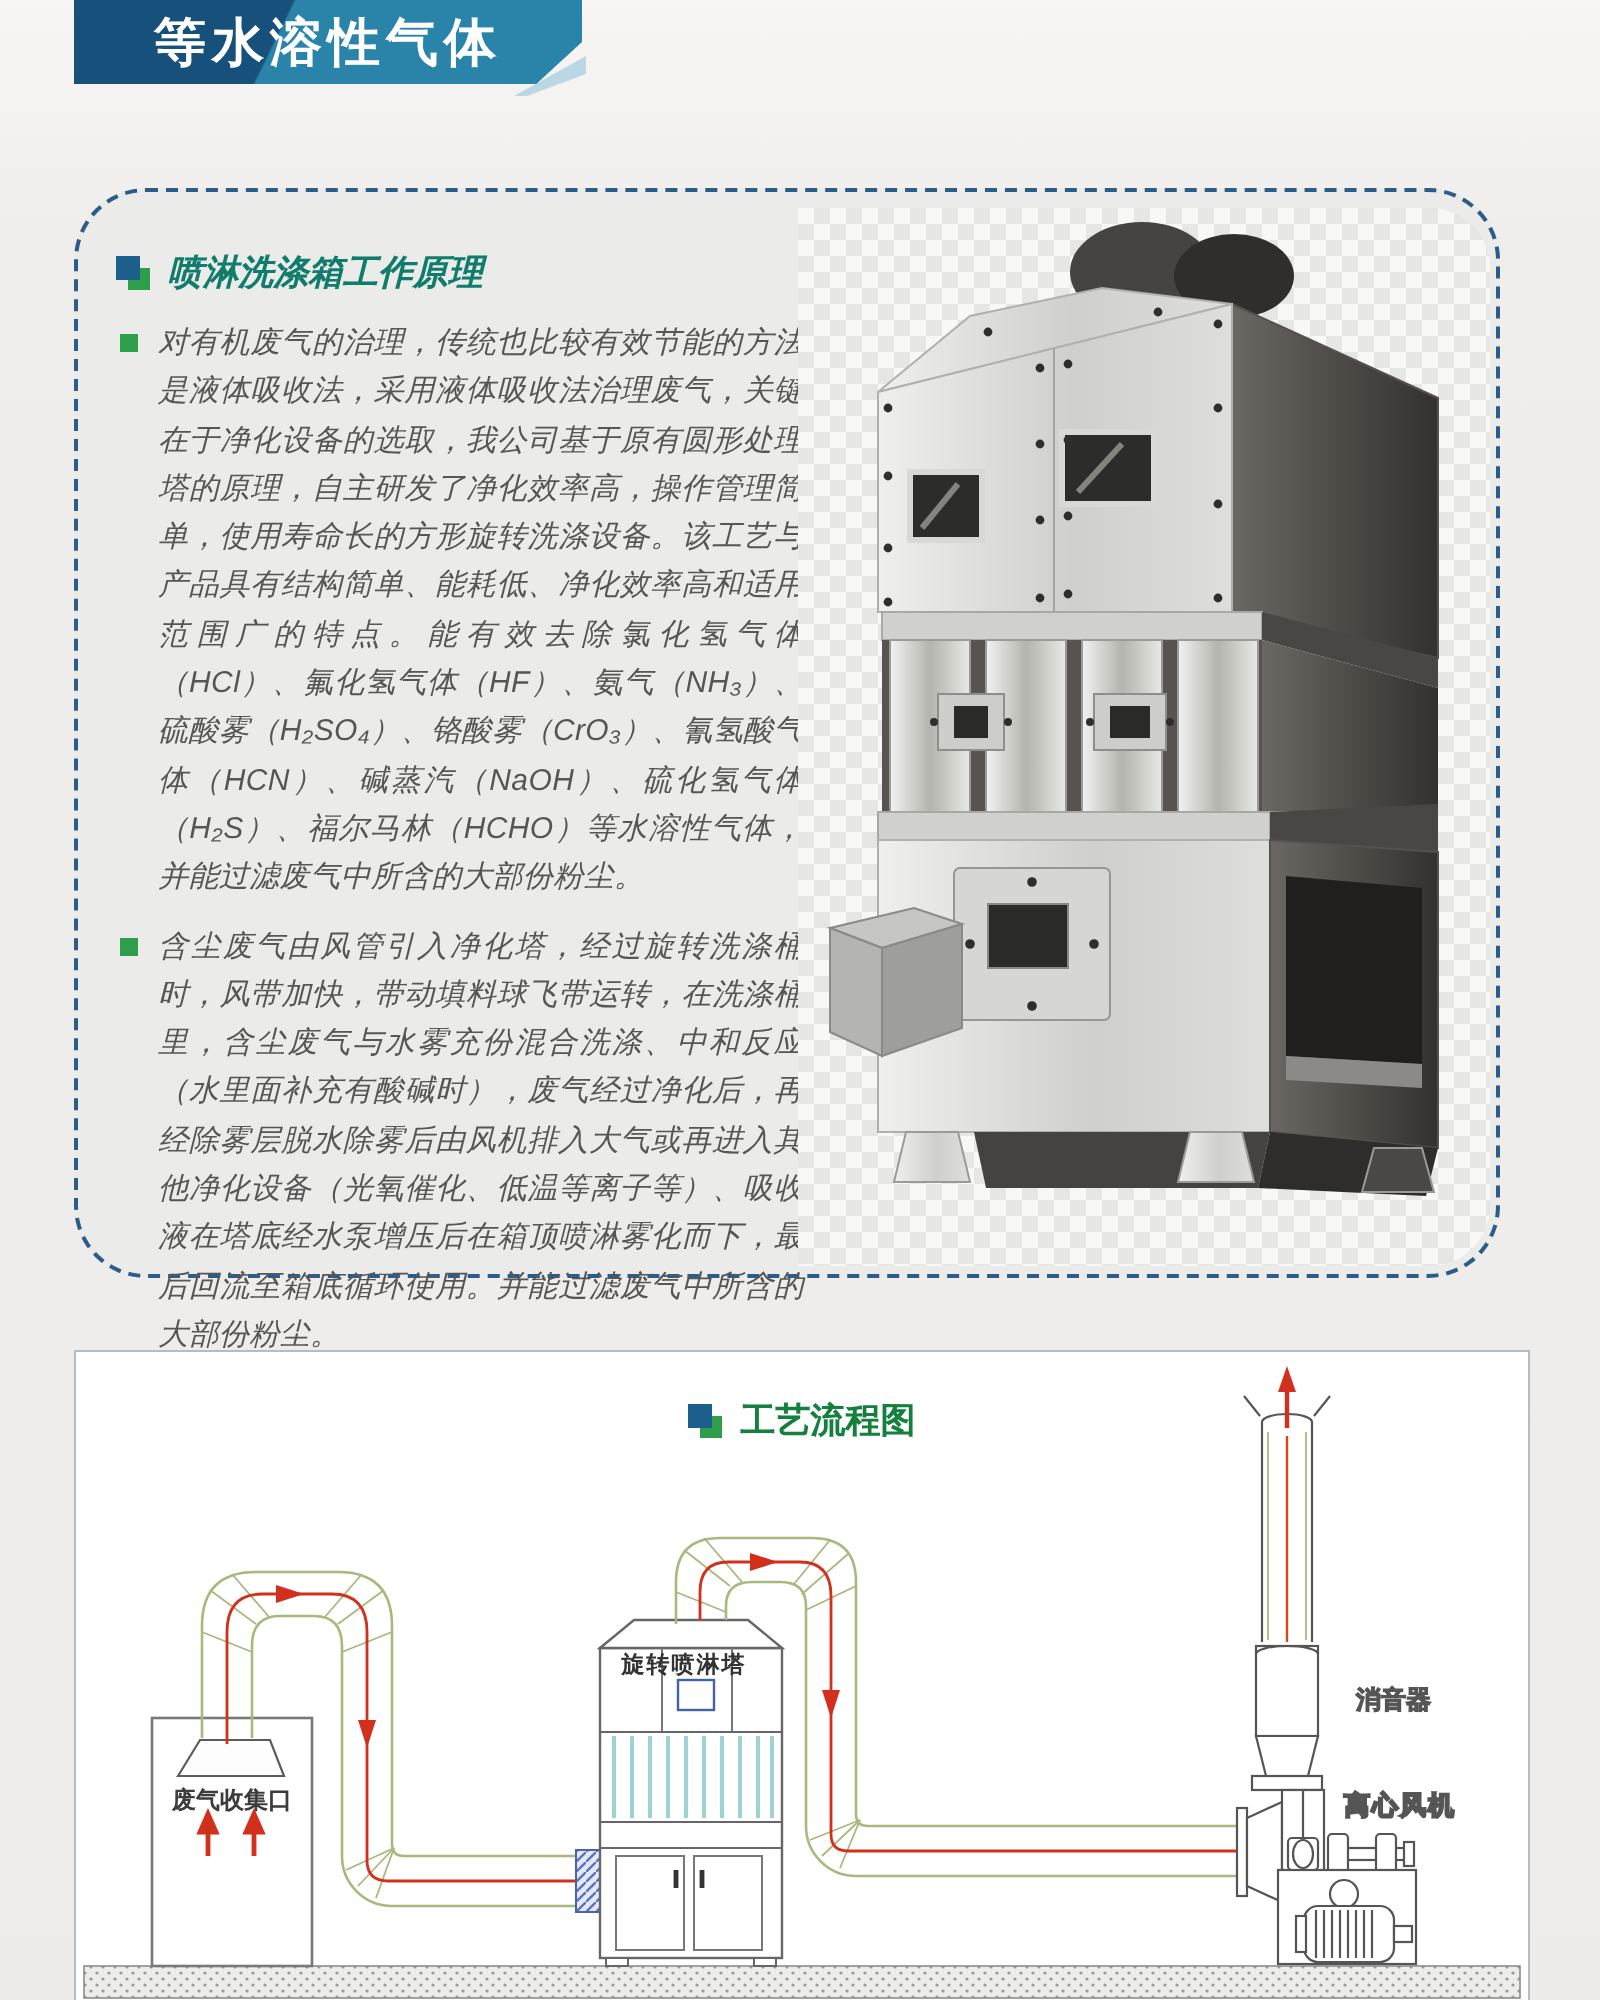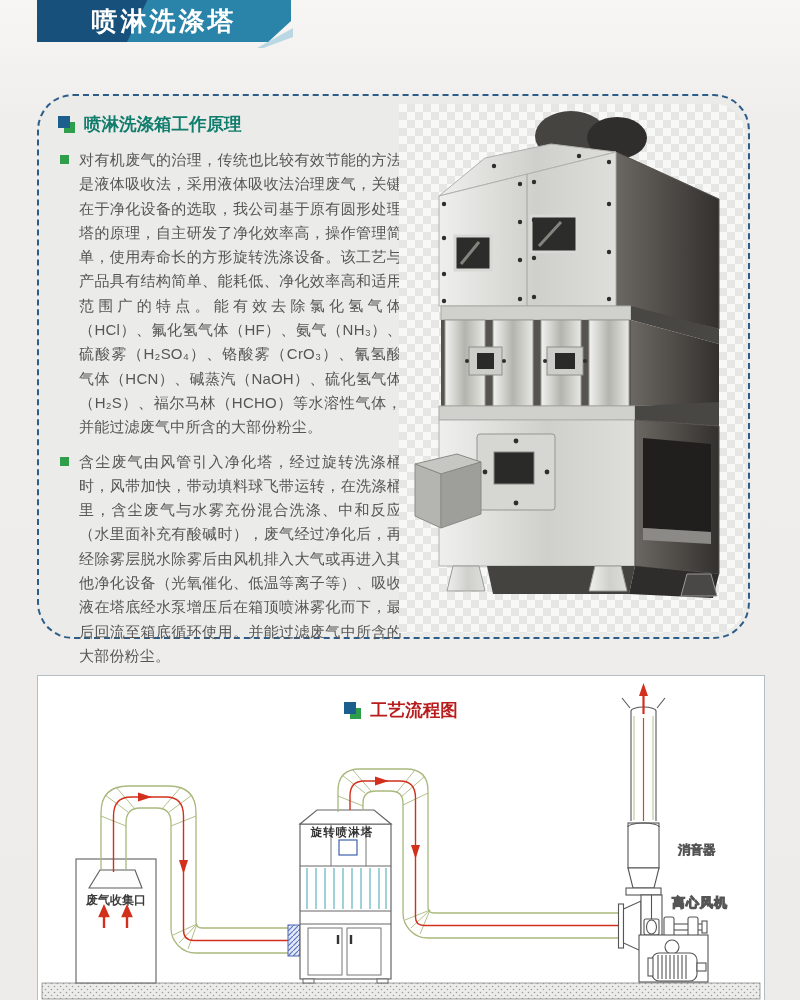--- a/index.html
+++ b/index.html
@@ -13,24 +13,24 @@
   .banner-bg{position:absolute;inset:0;
     background:linear-gradient(116deg,#17507a 40%,#2a84aa 40.5%);
     clip-path:polygon(0 0,100% 0,100% 50%,91% 100%,0 100%);}
   .banner-sliver{position:absolute;right:-2px;bottom:-6px;width:36px;height:20px;
     background:#b9d8e4;clip-path:polygon(0 100%,100% 0,100% 45%,18% 100%);}
   .banner-title{position:absolute;inset:0;color:#fff;font-size:26px;font-weight:bold;
     letter-spacing:3px;line-height:42px;text-align:center;}
   
   .pbox{position:absolute;left:37px;top:94px;width:709px;height:541px;
     border:2px dashed #2b5d88;border-radius:36px;background:#ebebe9;}
-  .text-col{position:absolute;left:58px;top:112px;width:344px;}
+  .text-col{position:absolute;left:58px;top:124px;width:344px;font-style:italic;}
   .sec-head{display:flex;align-items:center;gap:9px;font-size:17.5px;font-weight:bold;margin:0 0 12px 0;}
   .sec-head.teal{color:#0f7c6c;}
-  .sec-head.gray{color:#b91c1c;}
+  .sec-head.gray{color:#15803d;}
   .sq-icon{position:relative;width:17px;height:17px;display:inline-block;flex:0 0 17px;}
   .sq-g{position:absolute;left:6px;top:6px;width:11px;height:11px;background:#2f9e4a;}
   .sq-b{position:absolute;left:0;top:0;width:12px;height:12px;background:#1c5f8d;z-index:2;}
   .bullet{position:relative;padding-left:21px;margin-bottom:10px;}
   .bullet-sq{position:absolute;left:2px;top:7px;width:9px;height:9px;background:#2f9e4a;}
   .bullet p{margin:0;font-size:15px;line-height:1.62;color:#565656;text-align:justify;letter-spacing:.2px;}
   
   .photo{position:absolute;left:399px;top:104px;width:346px;height:529px;
     background-color:#f8f8f6;
     background-image:
@@ -45,21 +45,21 @@
   .flow-head{position:absolute;left:0;right:0;top:22px;display:flex;justify-content:center;}
   .flow-svg{position:absolute;left:0;top:0;width:728px;height:325px;}
   text{font-family:"Liberation Sans","DejaVu Sans",sans-serif;}
 </style>
 </head>
 <body>
 
 <div class="banner">
   <div class="banner-sliver"></div>
   <div class="banner-bg"></div>
-  <div class="banner-title">喷淋洗涤塔</div>
+  <div class="banner-title">等水溶性气体</div>
 </div>
 
 <div class="pbox"></div>
 
 <div class="text-col">
   <div class="sec-head teal">
     <span class="sq-icon">
         <i class="sq-g"></i>
         <i class="sq-b"></i>
       </span>

